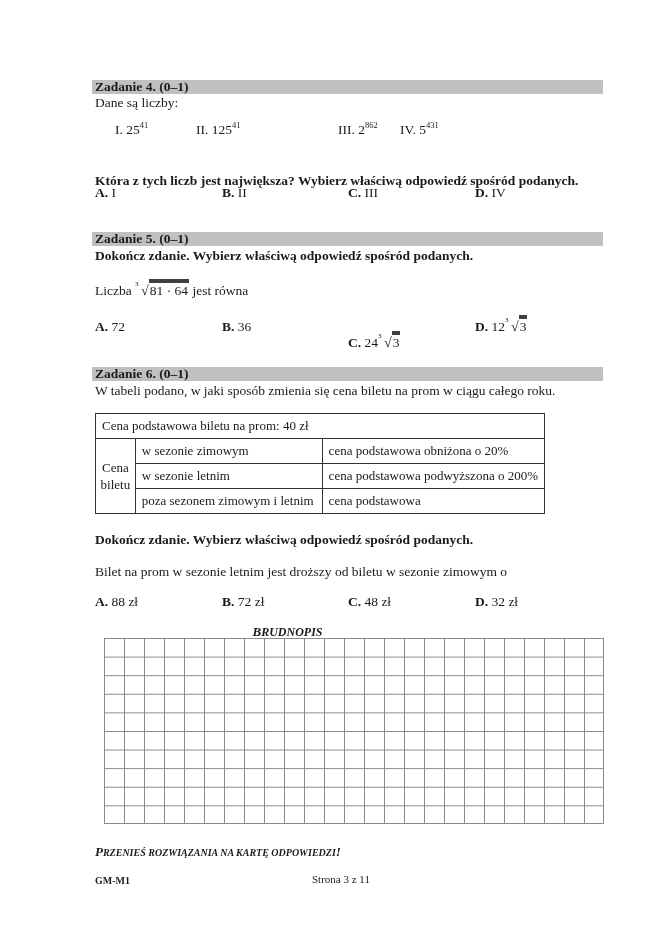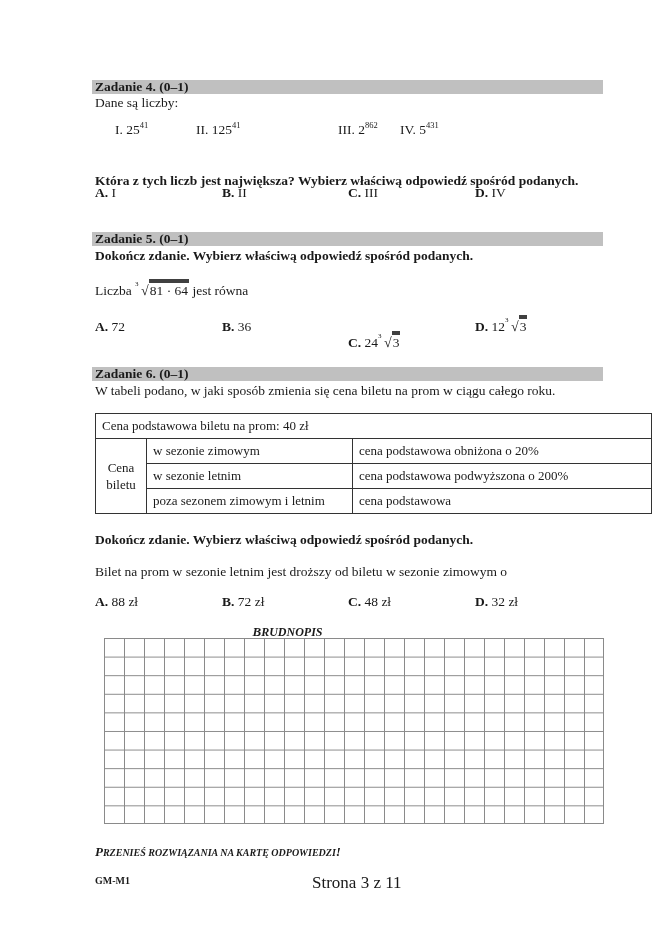--- a/index.html
+++ b/index.html
@@ -19,21 +19,21 @@
   }
   .bold { font-weight: bold; }
   sup { font-size: 8.5px; vertical-align: 0; position: relative; top: -6px; }
   .opt b { font-weight: bold; }
   .root { display: inline-block; position: relative; padding-left: 6px; }
   .root .idx { position: absolute; left: 0; top: -3px; font-size: 7px; }
   .root .sym { font-size: 14px; }
   .root .rad { border-top: 4px solid #404040; padding: 0 1px; text-align: right; }
 
   table.prices {
-    position: absolute; left: 95px; top: 413px; width: 557px;
+    position: absolute; left: 95px; top: 413px; width: 450px;
     border-collapse: collapse; font-size: 13px;
   }
   table.prices td {
     border: 1px solid #333; padding: 0 6px; height: 24px; vertical-align: middle;
     white-space: nowrap;
   }
   table.prices td.head { height: 24px; border-width: 1px; }
   table.prices td.rowhead { text-align: center; width: 42px; padding: 18px 4px; line-height: 17px; white-space: normal; }
   table.prices td.c2 { width: 193px; }
 
@@ -50,21 +50,21 @@
       linear-gradient(to bottom, #8a8a8a 1px, transparent 1px);
     background-size: 20px 18.6px;
     background-position: -1px -1px;
   }
   .footer-note {
     position: absolute; left: 95px; top: 845px; font-weight: bold; font-style: italic;
     font-size: 10px; line-height: 1; white-space: nowrap;
   }
   .footer-note .big { font-size: 13px; }
   .code { position: absolute; left: 95px; top: 875px; font-weight: bold; font-size: 10px; }
-  .page { position: absolute; left: 312px; top: 873px; font-size: 17px; }
+  .page { position: absolute; left: 312px; top: 873px; font-size: 11px; }
 </style>
 </head>
 <body>
 
 <div class="bar" style="top:80px;"></div>
 <div class="bar-title" style="top:80px;">Zadanie 4. (0–1)</div>
 <div class="abs" style="left:95px; top:96px;">Dane są liczby:</div>
 
 <div class="abs" style="left:95px; top:123px;margin-left:20px;"><span>I. </span><span>25</span><sup>41</sup></div>
 <div class="abs" style="left:196px; top:123px;"><span>II. </span><span>125</span><sup>41</sup></div>

